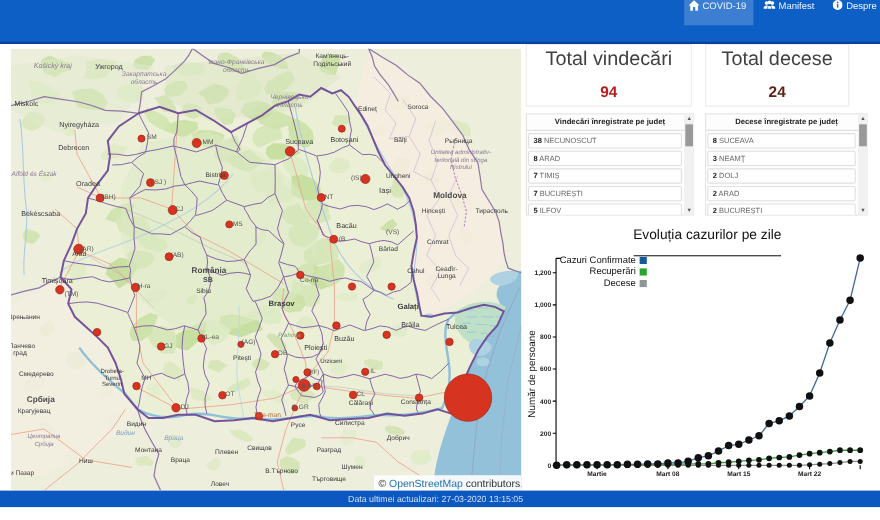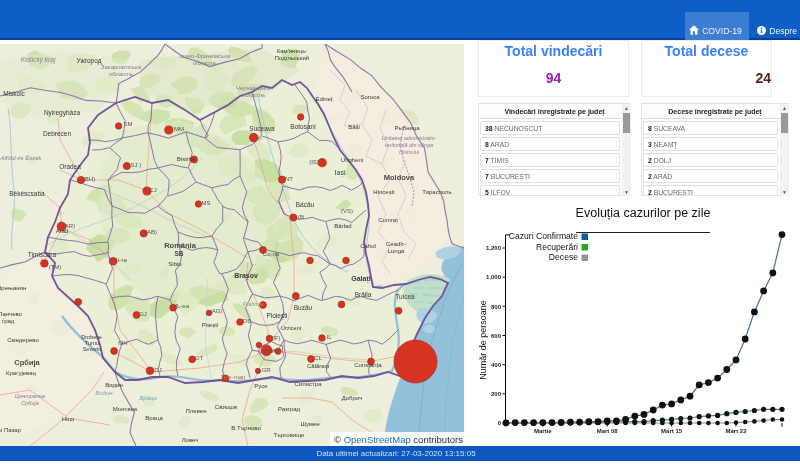--- a/index.html
+++ b/index.html
@@ -1,29 +1,29 @@
 <!DOCTYPE html>
 <html><head>
 <meta charset="utf-8">
 <style>
   * { margin:0; padding:0; box-sizing:border-box; }
   html,body { width:800px; height:473px; overflow:hidden; font-family:"Liberation Sans", sans-serif; background:#fff; }
   body { position:relative; }
   #nav { position:absolute; left:0; top:0; width:800px; height:40px; background:#0e5fc5; border-bottom:2px solid #0a3f9b; display:flex; justify-content:flex-end; align-items:stretch; }
-  #nav .item { display:flex; align-items:center; gap:3px; padding:0 8.5px; color:#eef4fe; font-size:8.6px; height:38px;margin-top:12px; }
+  #nav .item { display:flex; align-items:flex-start; gap:3px; padding:0 8.5px; color:#eef4fe; font-size:8.6px; height:23px; }
   #nav .item.active { background:#3b7ed2; padding:0 7px 0 4px; }
   #nav .item:last-child { padding-right:3px; }
-  #map { position:absolute; left:0; top:44px; width:536px; height:402px; overflow:hidden; }
+  #map { position:absolute; left:0; top:44px; width:536px; height:402px; overflow:hidden;padding-left:10px; }
   .card { position:absolute; border:1px solid #ececec; background:#fff; text-align:center; }
   #card1 { left:478px; top:40px; width:151px; height:57px; }
   #card2 { left:641px; top:40px; width:131px; height:57px; }
-  .card .t { font-size:14px; font-weight:bold; color:#3b82f6; margin-top:2px; }
+  .card .t { font-size:18px; font-weight:normal; color:#404040; margin-top:2px; }
   .card .n { font-size:14px; font-weight:bold; margin-top:11px; }
-  #card1 .n { color:#a21caf; }
-  #card2 .n { color:#5a2418;text-align:right; }
+  #card1 .n { color:#b91c1c; }
+  #card2 .n { color:#5a2418; }
   .lst { position:absolute; top:103px; height:93px; background:#fdfdfd; border:1px solid #e3e3e3; overflow:hidden; }
   #lst1 { left:478px; width:153px; }
   #lst2 { left:641px; width:148px; }
   .lst .hd { font-size:7px; font-weight:bold; color:#222; text-align:center; padding:4px 0 3px 0; border-bottom:1px solid #ddd; }
   .lst .row { font-size:6.8px; color:#666; height:14px; line-height:13px; padding-left:4px; border:1px solid #e0e0e0; border-radius:2px; margin:2px 10px 0 1px; background:#fff; }
   .lst .row b { color:#222; font-size:6.8px; }
   .sb { position:absolute; top:103.5px; width:9px; height:92px; background:#f1f1f1; }
   #sb1 { left:622px; }
   #sb2 { left:780px; }
   .sb .btn { position:absolute; left:0; width:9px; height:8px; background:#f1f1f1; color:#555; font-size:5px; text-align:center; line-height:8px; }
@@ -34,20 +34,30 @@
   #footer { position:absolute; left:0; top:446px; width:800px; height:15px; background:#0c57c0; color:#cfe0f7; font-size:8px; display:flex; align-items:center; justify-content:center; padding-right:8px; }
 </style>
 </head>
 <body>
 <div id="nav">
   <div class="item active"><span>
     <svg width="10" height="10" viewBox="0 0 16 15">
           <path fill="#fff" d="M8 0 L16 7.5 L13.6 7.5 L13.6 15 L9.7 15 L9.7 9.6 L6.3 9.6 L6.3 15 L2.4 15 L2.4 7.5 L0 7.5 Z"></path>
         </svg>
   </span>COVID-19</div>
+  <div class="item"><span>
+    <svg width="11" height="9" viewBox="0 0 18 14">
+          <circle cx="4.6" cy="4.2" r="2.7" fill="#fff"></circle>
+          <circle cx="13.4" cy="4.2" r="2.7" fill="#fff"></circle>
+          <circle cx="9" cy="3.2" r="2.9" fill="#fff"></circle>
+          <path fill="#fff" d="M0 12.5 C0 9 3 8 4.8 8 C5.8 8 6.5 8.2 7.1 8.5 C5.7 9.6 5.4 11 5.4 12.5 Z"></path>
+          <path fill="#fff" d="M18 12.5 C18 9 15 8 13.2 8 C12.2 8 11.5 8.2 10.9 8.5 C12.3 9.6 12.6 11 12.6 12.5 Z"></path>
+          <path fill="#fff" d="M6.2 12.5 C6.2 9.6 7.4 8.7 9 8.7 C10.6 8.7 11.8 9.6 11.8 12.5 Z"></path>
+        </svg>
+  </span>Manifest</div>
   <div class="item"><span>
     <svg width="9" height="9" viewBox="0 0 16 16">
           <circle cx="8" cy="8" r="8" fill="#fff"></circle>
           <rect x="6.8" y="6.6" width="2.4" height="5.8" fill="#2a6fc9"></rect>
           <circle cx="8" cy="4.1" r="1.5" fill="#2a6fc9"></circle>
         </svg>
   </span>Despre</div>
 </div>
 <div id="map"><svg id="mapsvg" width="464" height="402" viewBox="0 44 464 402">
 <rect x="0" y="44" width="464" height="402" fill="#eeeedd"></rect>

